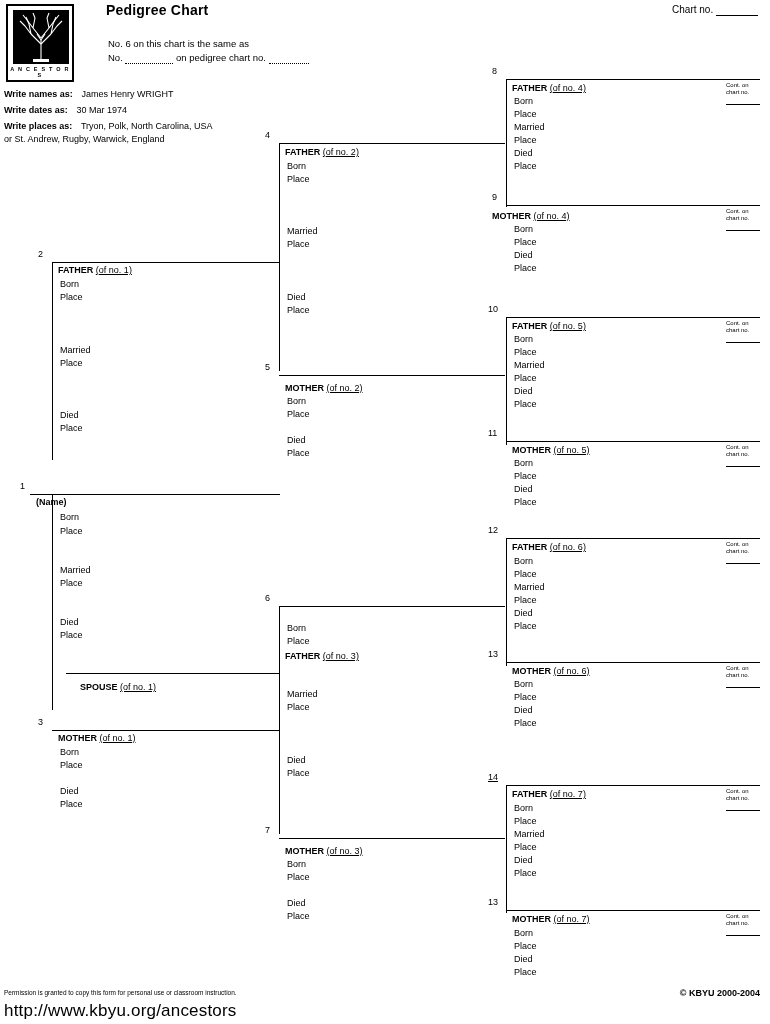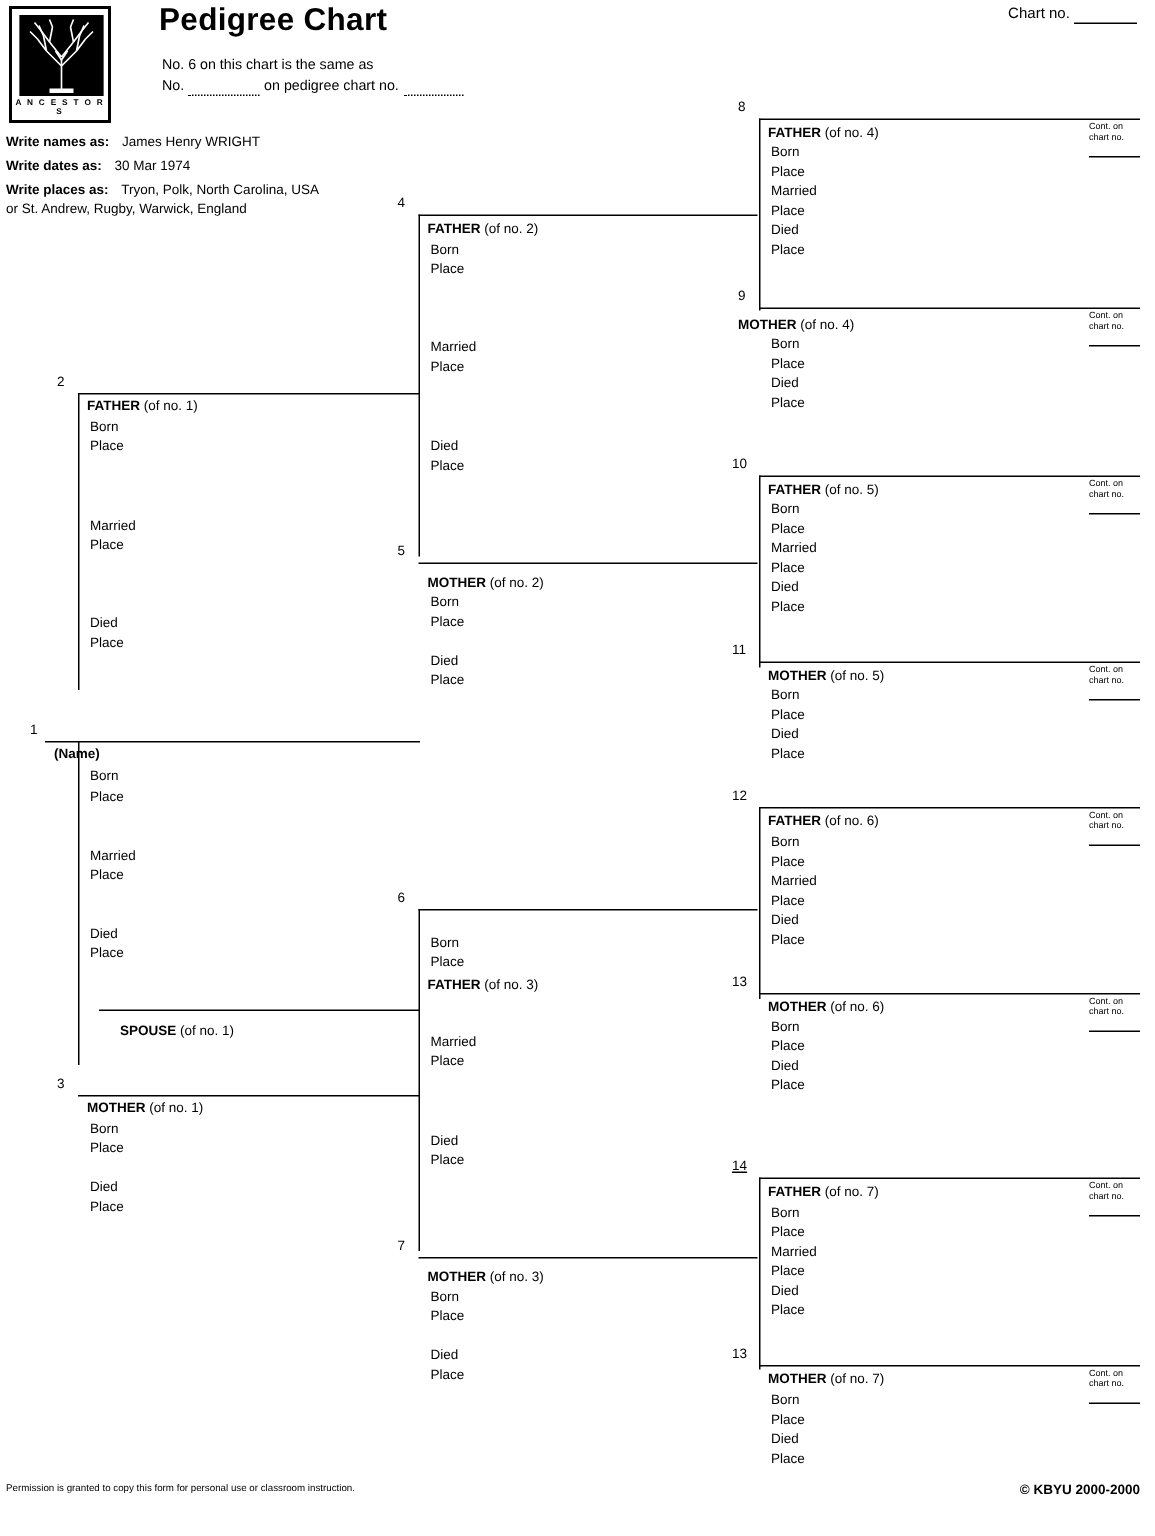--- a/index.html
+++ b/index.html
@@ -47,21 +47,21 @@
     left: 0; top: 60px;
     width: 64px;
     text-align: center;
     font-size: 5.5px;
     letter-spacing: 1.2px;
     font-weight: bold;
   }
 
   .chart-title {
     left: 106px; top: 2px;
-    font-size: 21px;
+    font-size: 14px;
     font-weight: bold;
     letter-spacing: 0.2px;
   }
   .sub1 { left: 108px; top: 38px; font-size: 9.5px; }
   .sub2 { left: 108px; top: 52px; font-size: 9.5px; }
   .chart-no { right: 12px; top: 4px; font-size: 10px; }
 
   .dotline { display: inline-block; border-bottom: 1px dotted #000; }
   .solidline { display: inline-block; border-bottom: 1px solid #000; }
 
@@ -73,21 +73,21 @@
   .wn4 { left: 4px; top: 134px; }
 
   
   .num {
     font-size: 9px;
   }
   .person-title {
     font-size: 9px;
     font-weight: bold;
   }
-  .person-title span.reg { font-weight: normal; }
+  .person-title span.reg { font-weight: normal; text-decoration: underline; }
   .fld {
     font-size: 9px;
   }
   .hline {
     border-top: 1.6px solid #000;
     height: 0;
   }
   .vline {
     border-left: 1.6px solid #000;
     width: 0;
@@ -398,15 +398,16 @@
   <div class="abs fld" style="left:514px; top:941px;">Place</div>
   <div class="abs fld" style="left:514px; top:954px;">Died</div>
   <div class="abs fld" style="left:514px; top:967px;">Place</div>
   <div class="abs cont" style="left:726px; top:913px;">
     <div>Cont. on</div>
     <div>chart no.</div>
   </div>
   <div class="abs contline" style="left:726px; top:935px; width:34px;"></div>
 
   <div class="abs perm">Permission is granted to copy this form for personal use or classroom instruction.</div>
-  <div class="abs copy">© KBYU 2000-2000</div>
+  <div class="abs copy">© KBYU 2000-2004</div>
+  <div class="abs url">http://www.kbyu.org/ancestors</div>
 
 </div>
 
 </body></html>

